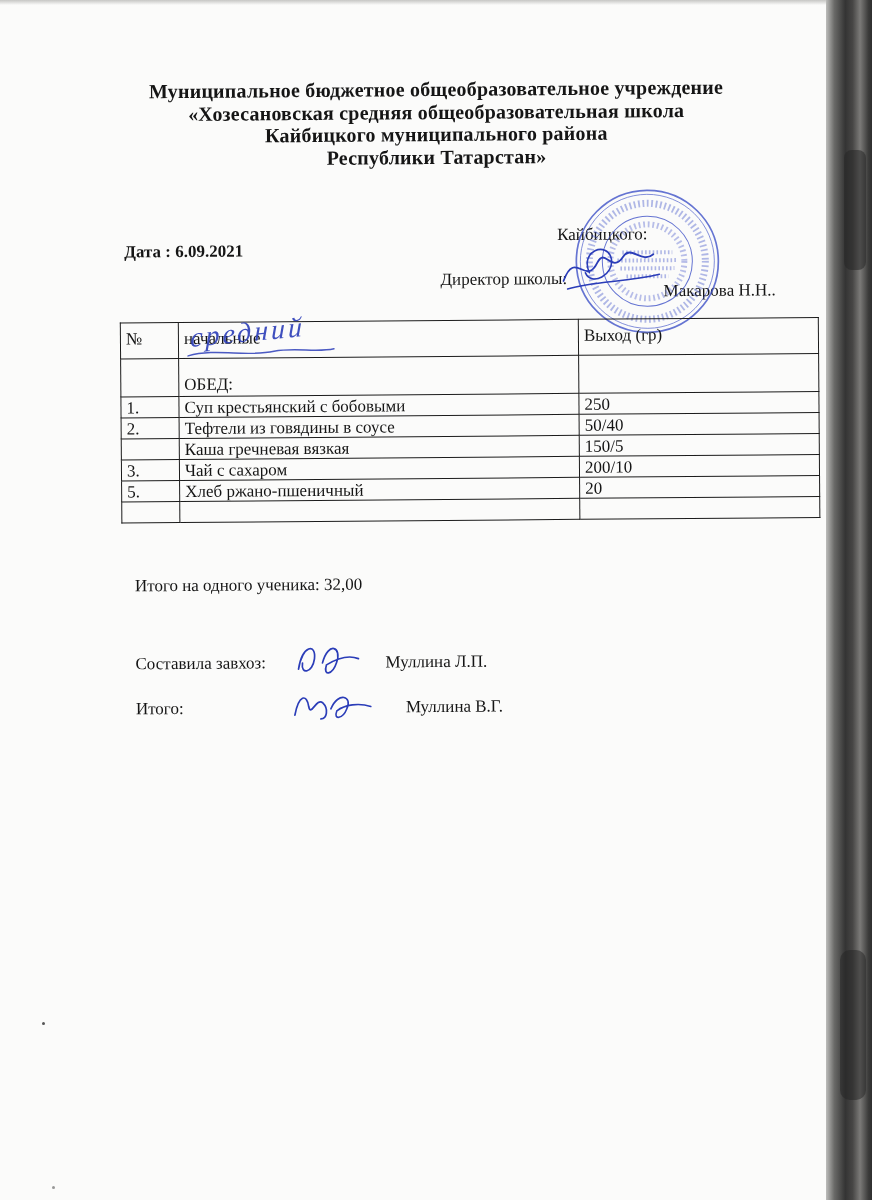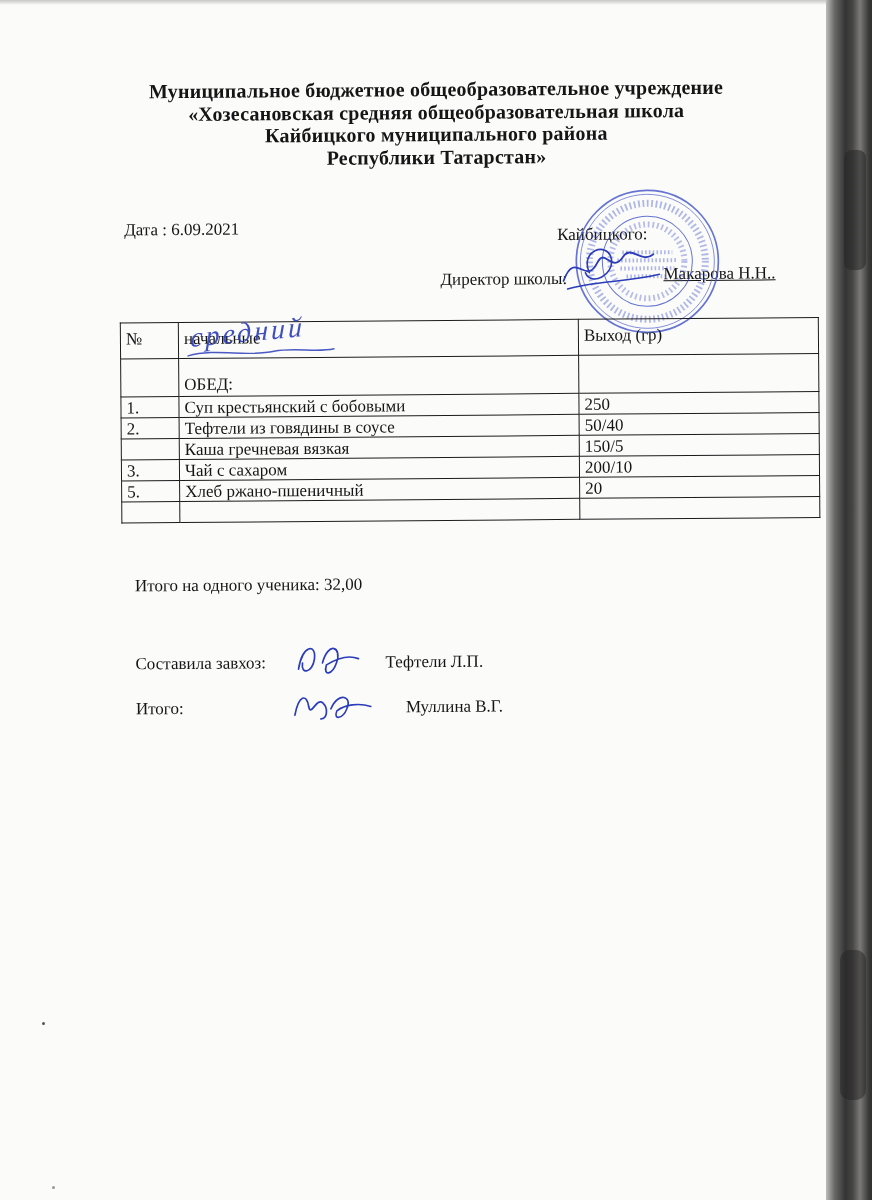--- a/index.html
+++ b/index.html
@@ -56,24 +56,24 @@
 
 <div class="paper">
 
   <div class="doc-header">
     <div>Муниципальное бюджетное общеобразовательное учреждение</div>
     <div>«Хозесановская средняя общеобразовательная школа</div>
     <div>Кайбицкого муниципального района</div>
     <div>Республики Татарстан»</div>
   </div>
 
-  <div class="abs bodytext" style="left:127px;top:218px;">Дата : 6.09.2021</div>
+  <div class="abs bodytext" style="left:127px;top:240px;font-weight:bold;">Дата : 6.09.2021</div>
   <div class="abs bodytext" style="left:560px;top:226px;">Кайбицкого:</div>
   <div class="abs bodytext" style="left:443px;top:270px;">Директор школы:</div>
-  <div class="abs bodytext" style="left:666px;top:266px;text-decoration:underline;">Макарова Н.Н..</div>
+  <div class="abs bodytext" style="left:666px;top:283px;">Макарова Н.Н..</div>
 
   <div class="abs" style="left:567px;top:180px;">
     <svg width="166" height="166" viewBox="0 0 166 166">
       <g stroke="#4053c8" fill="none" opacity="0.8">
         <circle cx="83" cy="83" r="71" stroke-width="1.7"></circle>
         <circle cx="83" cy="83" r="67" stroke-width="0.8"></circle>
         <circle cx="83" cy="83" r="45" stroke-width="1"></circle>
         <circle cx="83" cy="83" r="58" stroke-width="7" stroke-dasharray="1.8 2.6" opacity="0.5"></circle>
         <circle cx="83" cy="83" r="37" stroke-width="6" stroke-dasharray="1.8 2.8" opacity="0.45"></circle>
         <g stroke-width="4" stroke-dasharray="1.6 2.2" opacity="0.5">
@@ -153,21 +153,21 @@
 
   <div class="abs bodytext" style="left:135px;top:574px;">Итого на одного ученика: 32,00</div>
 
   <div class="abs bodytext" style="left:135px;top:652px;">Составила завхоз:</div>
   <div class="abs" style="left:288px;top:632px;">
     <svg width="92" height="50" viewBox="0 0 92 50">
       <path class="ink" stroke-width="1.7" d="M10,36 C14,12 28,10 26,26 C24,40 12,42 14,30"></path>
       <path class="ink" stroke-width="1.7" d="M34,30 C40,8 54,14 48,30 C44,42 34,44 38,32 C48,26 60,22 70,26"></path>
     </svg>
   </div>
-  <div class="abs bodytext" style="left:385px;top:652px;">Тефтели Л.П.</div>
+  <div class="abs bodytext" style="left:385px;top:652px;">Муллина Л.П.</div>
 
   <div class="abs bodytext" style="left:135px;top:697px;">Итого:</div>
   <div class="abs" style="left:286px;top:680px;">
     <svg width="96" height="48" viewBox="0 0 96 48">
       <path class="ink" stroke-width="1.7" d="M8,34 C12,14 20,12 22,26 C24,36 30,16 36,22 C42,28 40,38 34,38"></path>
       <path class="ink" stroke-width="1.6" d="M44,28 C52,10 66,16 60,28 C56,38 46,40 50,30 C58,24 72,22 84,26"></path>
     </svg>
   </div>
   <div class="abs bodytext" style="left:385px;top:697px;margin-left:20px;">Муллина В.Г.</div>
 

